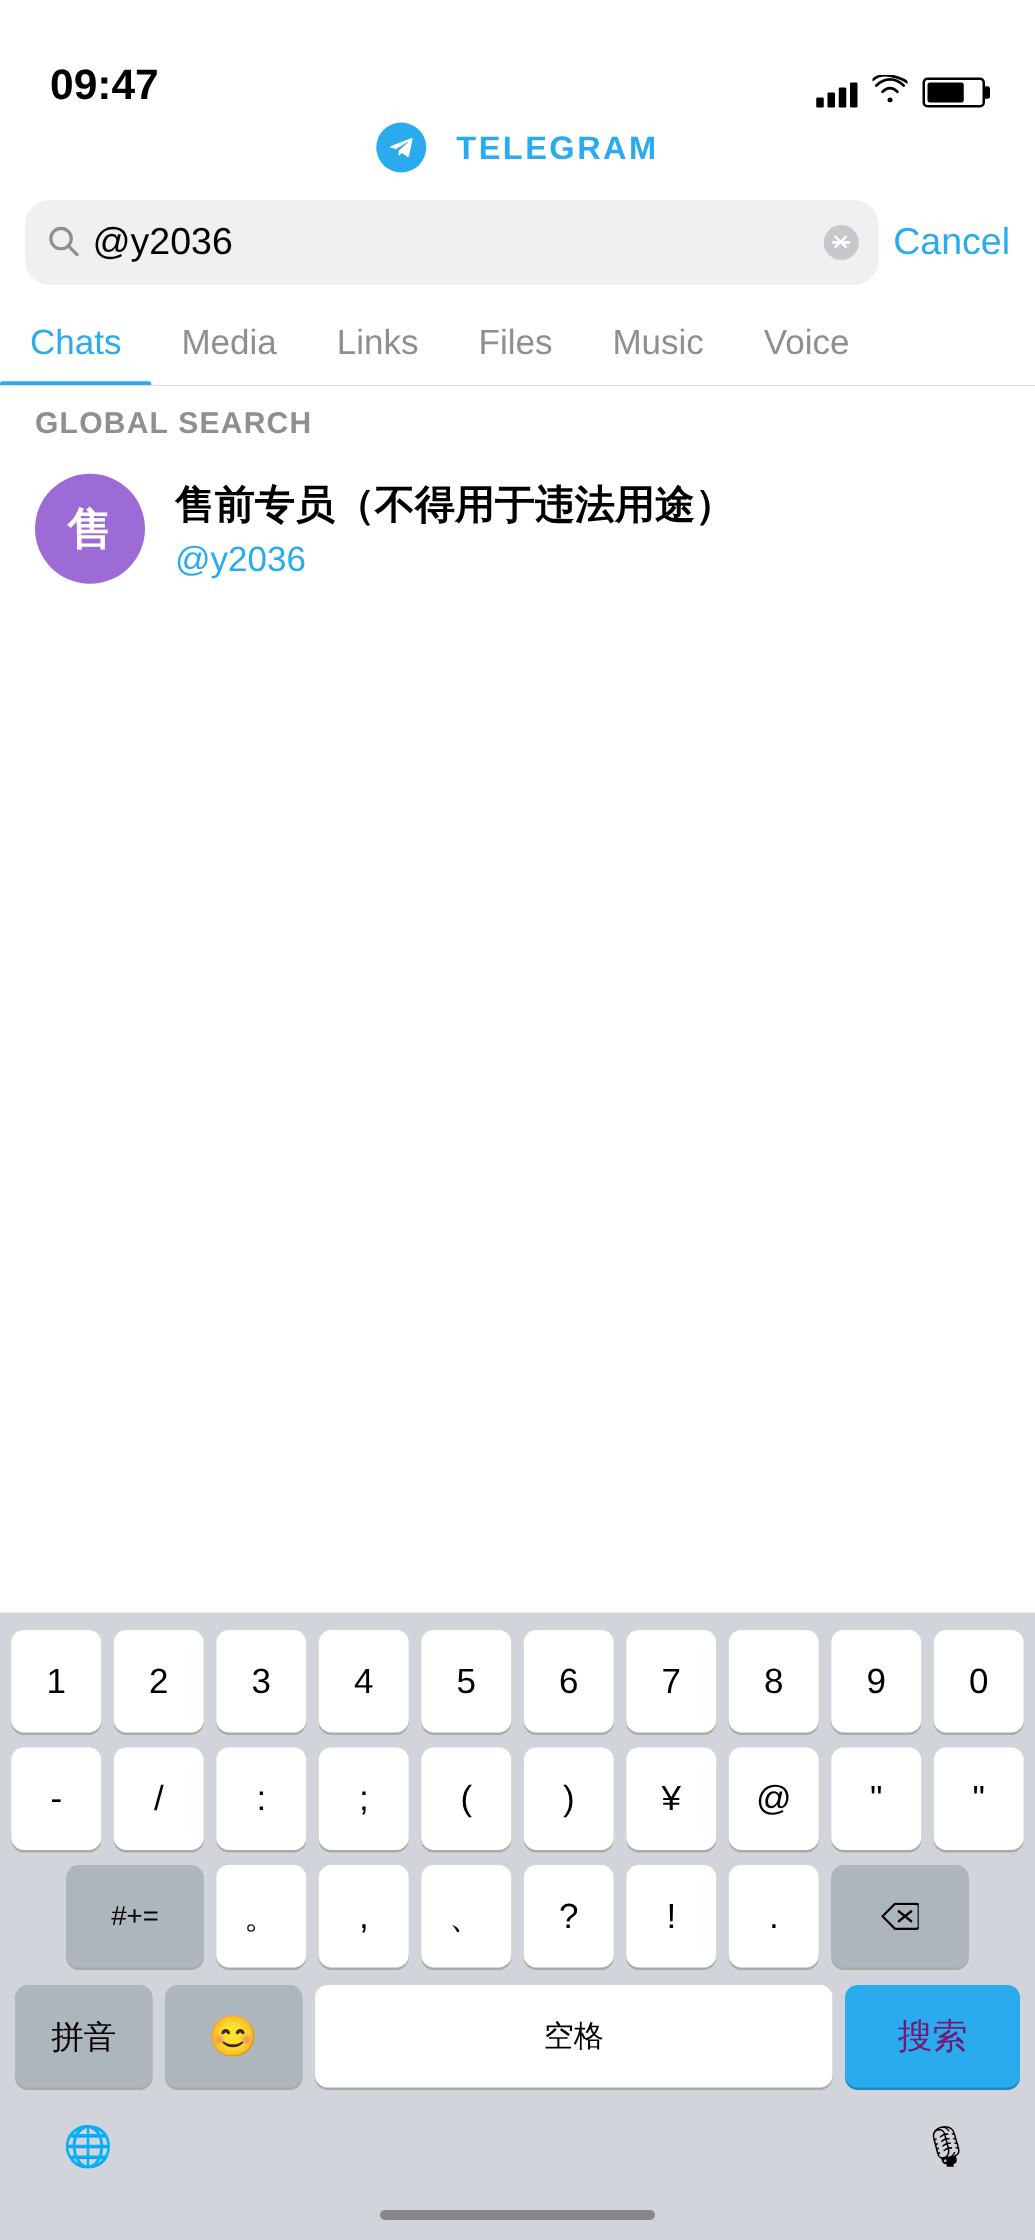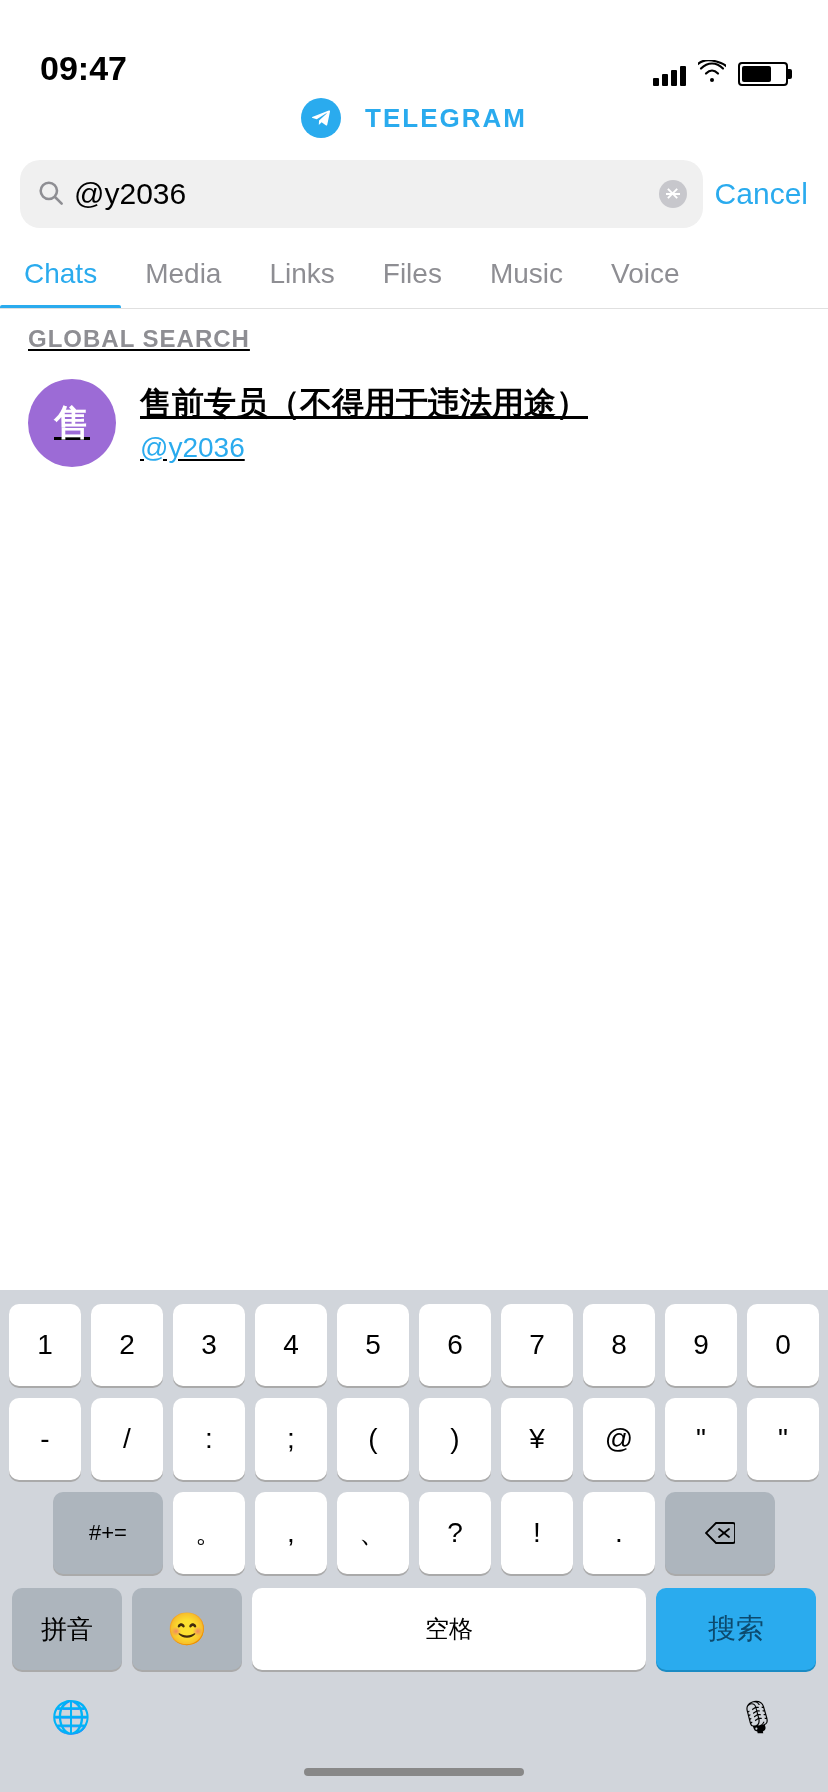--- a/index.html
+++ b/index.html
@@ -192,21 +192,20 @@
       right: 0;
       height: 3px;
       background: #2AABEE;
       border-radius: 2px 2px 0 0;
     }
 
     
     .content {
       background: #fff;
       flex: 1;
-      text-decoration: underline;
     }
     .section-label {
       padding: 16px 28px 10px;
       font-size: 24px;
       font-weight: 600;
       color: #8e8e93;
       letter-spacing: 1px;
       text-transform: uppercase;
     }
 
@@ -331,23 +330,23 @@
       flex: 1;
       box-shadow: 0 2px 0 #aaa;
     }
     .key-search {
       background: #2AABEE;
       border-radius: 10px;
       display: flex;
       align-items: center;
       justify-content: center;
       font-size: 28px;
-      color: #0c4a6e;
+      color: #701a75;
       height: 82px;
-      width: 160px;
+      width: 140px;
       flex-shrink: 0;
       box-shadow: 0 2px 0 #1a8bc4;
     }
     .home-indicator {
       height: 40px;
       display: flex;
       align-items: center;
       justify-content: center;
       background: #d1d5db;
     }

